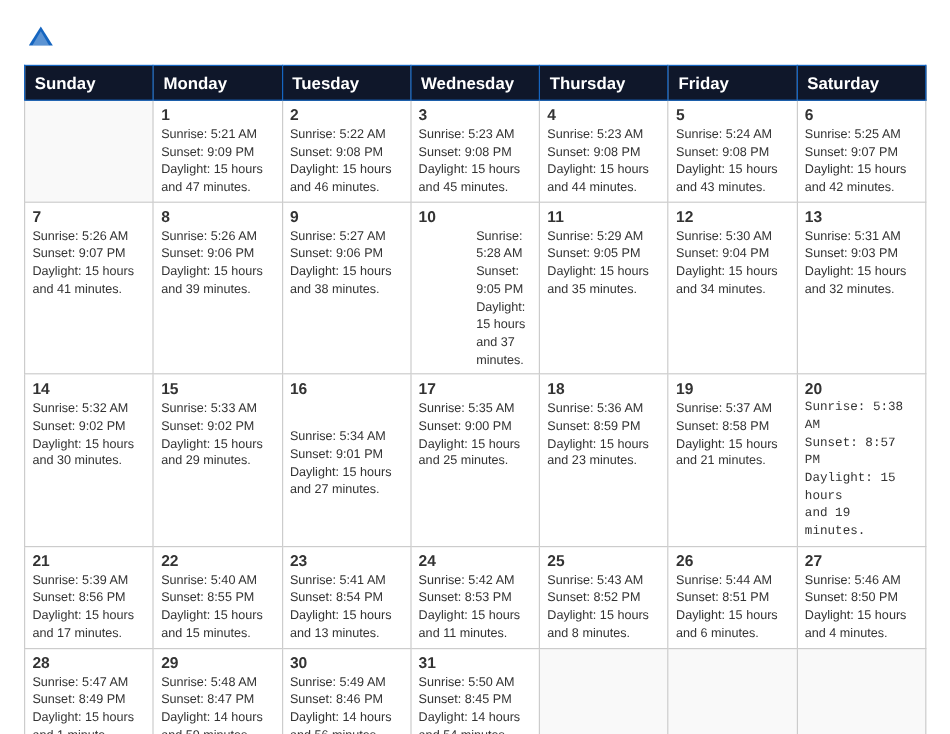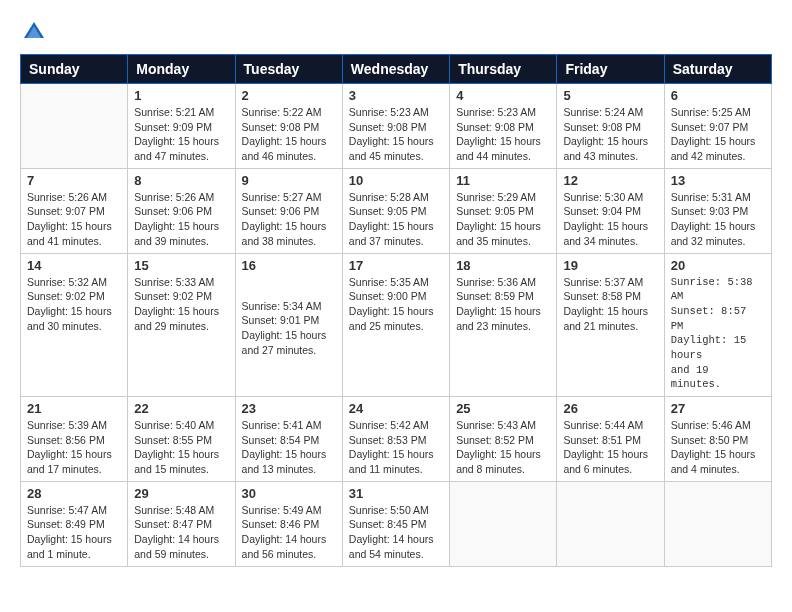--- a/index.html
+++ b/index.html
@@ -184,21 +184,21 @@
         </td>
         <td>
           <span class="day-num">9</span>
           <div class="day-info" style="white-space: pre-line;">Sunrise: 5:27 AM
 Sunset: 9:06 PM
 Daylight: 15 hours
 and 38 minutes.</div>
         </td>
         <td>
           <span class="day-num">10</span>
-          <div class="day-info" style="white-space: pre-line;">Sunrise: 5:28 AM
+          <div class="day-info" style="white-space: pre-line; margin-left: 48px;">Sunrise: 5:28 AM
 Sunset: 9:05 PM
 Daylight: 15 hours
 and 37 minutes.</div>
         </td>
         <td>
           <span class="day-num">11</span>
           <div class="day-info" style="white-space: pre-line;">Sunrise: 5:29 AM
 Sunset: 9:05 PM
 Daylight: 15 hours
 and 35 minutes.</div>

